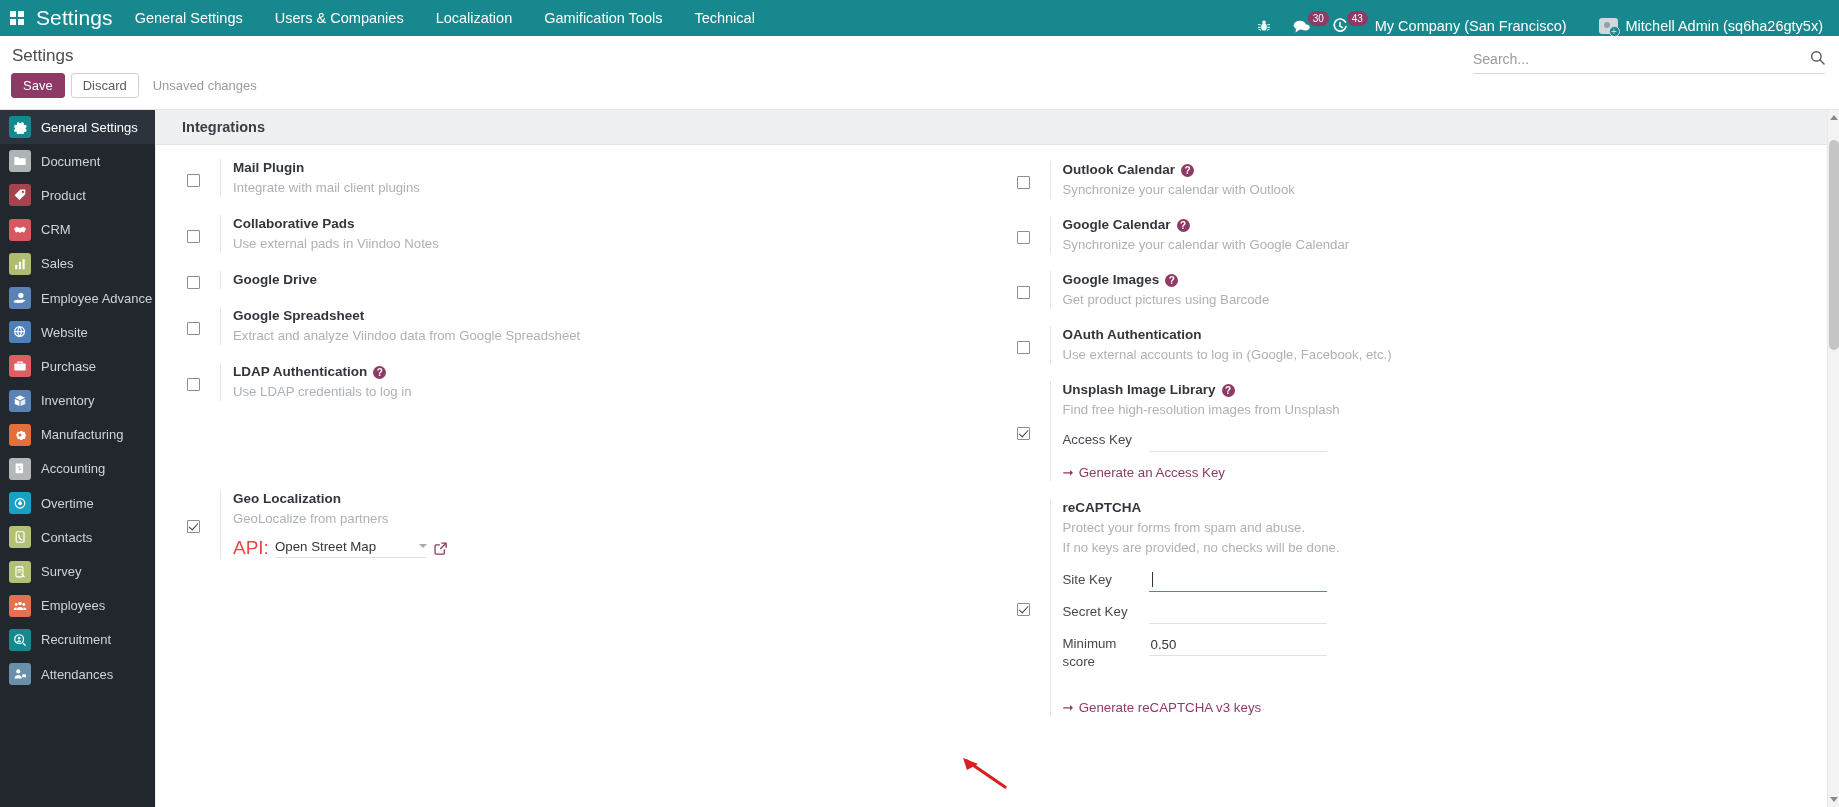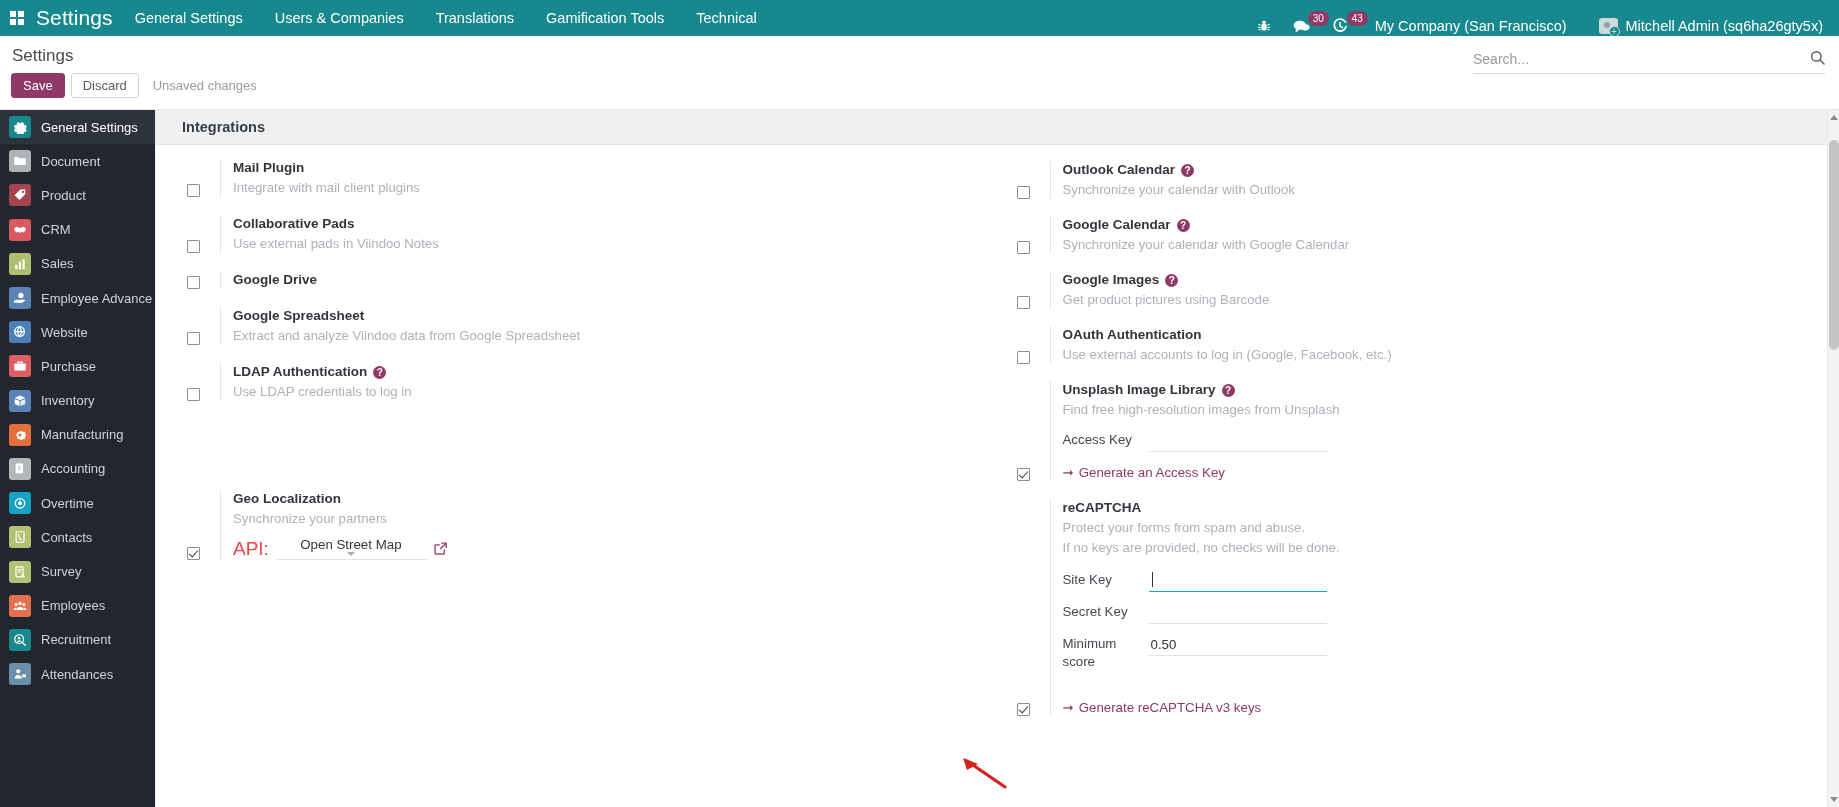--- a/index.html
+++ b/index.html
@@ -240,21 +240,21 @@
   }
   .col {
     width: 50%;
     padding-left: 31px;
   }
   .col.right { padding-left: 19px; }
 
   .setting-row {
     display: flex;
     margin-bottom: 18px;
-    align-items: flex-end;
+    align-items: center;
   }
   .cbox {
     width: 13px; height: 13px;
     border: 1px solid #8a8f96;
     background: #fff;
     margin-top: 4px;
     flex: 0 0 13px;
     cursor: pointer;
     border-radius: 1px;
     position: relative;
@@ -365,21 +365,20 @@
     border: 0;
     border-bottom: 1px solid #e0e2e5;
     width: 152px;
     font-size: 13.3px;
     color: #32363c;
     padding-bottom: 3px;
     display: flex;
     align-items: center;
     justify-content: space-between;
     cursor: pointer;
-    flex-direction: column;
   }
   .caret-down {
     width: 0; height: 0;
     border-left: 4px solid transparent;
     border-right: 4px solid transparent;
     border-top: 4px solid #a8acb2;
   }
   .ext-link {
     color: #8f3a66;
     cursor: pointer;
@@ -430,21 +429,21 @@
         <i></i>
         <i></i>
         <i></i>
         <i></i>
       </span>
   </div>
   <div class="brand">Settings</div>
 
   <div class="menu-item">General Settings</div>
   <div class="menu-item">Users &amp; Companies</div>
-  <div class="menu-item">Translations</div>
+  <div class="menu-item">Localization</div>
   <div class="menu-item">Gamification Tools</div>
   <div class="menu-item">Technical</div>
 
   <div class="nav-right">
     <div class="nav-icon">
       <svg width="14" height="14" viewBox="0 0 16 16" fill="#fff">
         <ellipse cx="8" cy="9" rx="3.2" ry="4.2"></ellipse>
         <circle cx="8" cy="3.6" r="2"></circle>
         <rect x="1.2" y="6" width="3" height="1.1"></rect>
           <rect x="11.8" y="6" width="3" height="1.1"></rect>
@@ -738,21 +737,21 @@
               <div class="row-desc">Use LDAP credentials to log in</div>
             </div>
           </div>
 
           <div class="setting-row" style="margin-top:89px">
             <span class="cbox checked"></span>
             <div class="row-body">
               <div class="row-title">
                 <span>Geo Localization</span>
               </div>
-              <div class="row-desc">Synchronize your partners</div>
+              <div class="row-desc">GeoLocalize from partners</div>
               <div class="api-row">
                 <span class="api-label">API:</span>
                 <span class="api-select">
                   <span>Open Street Map</span>
                   <span class="caret-down"></span>
                 </span>
                 <span class="ext-link">
                   <svg width="15" height="15" viewBox="0 0 16 16" fill="none" stroke="#8f3a66" stroke-width="1.4">
                     <path d="M9.4 2.2H14v4.6" stroke-linecap="round" stroke-linejoin="round"></path>
                     <path d="M13.6 2.6L8.2 8" stroke-linecap="round"></path>

